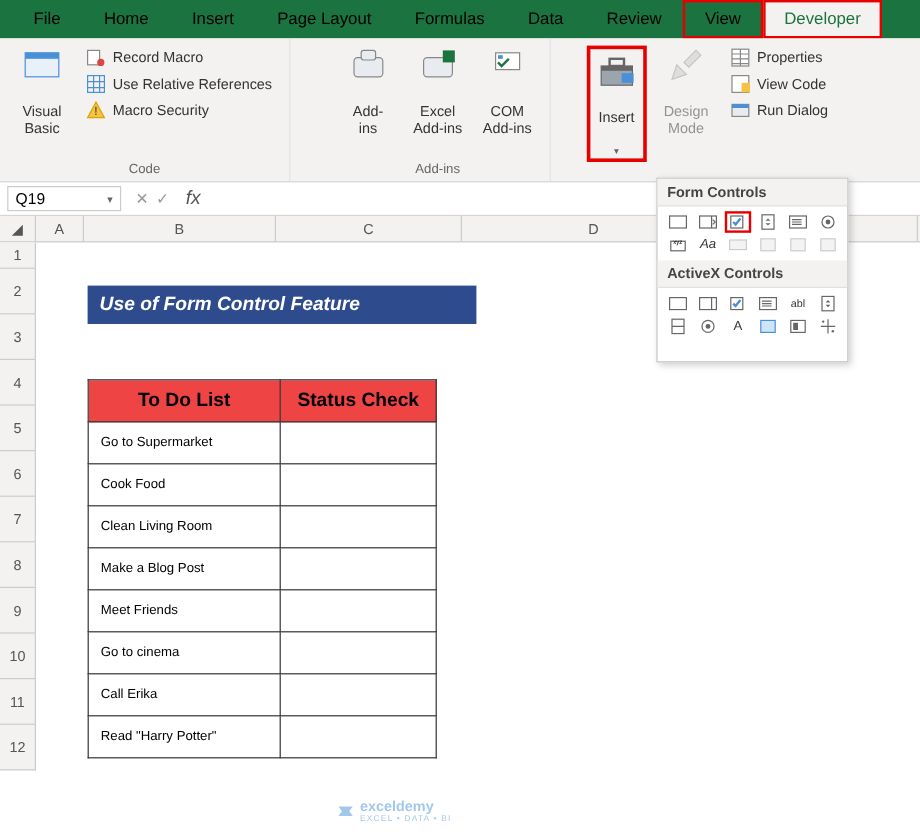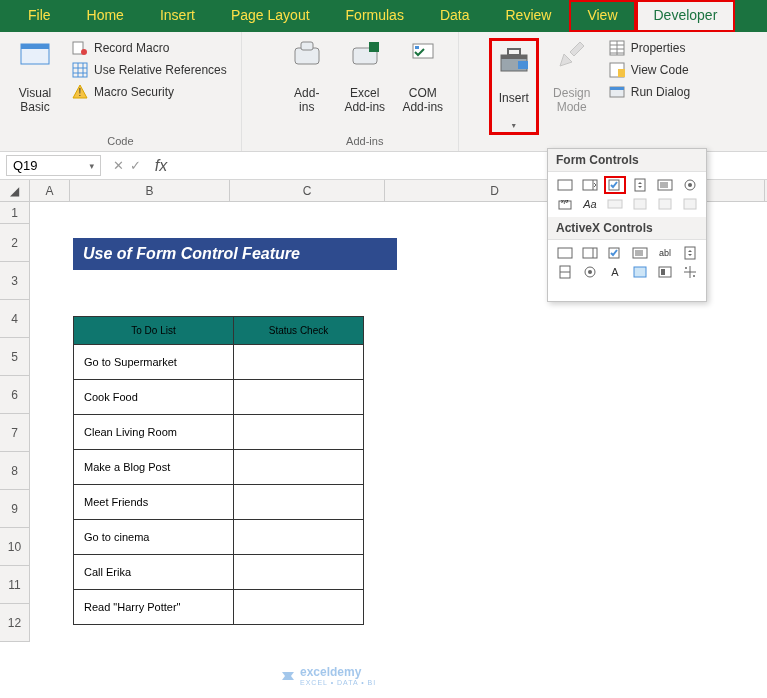--- a/index.html
+++ b/index.html
@@ -1,20 +1,20 @@
 <!DOCTYPE html>
 <html><head>
 <meta charset="utf-8">
 <style>
 * { box-sizing: border-box; margin: 0; padding: 0; font-family: "Segoe UI", Arial, sans-serif; }
 body { background: #fff; width: 767px; height: 698px; overflow: hidden; position: relative; }
 
 
 .tabs { display: flex; background: #1b7340; height: 32px; align-items: stretch; padding-left: 10px; }
-.tab { color: #fde047; font-size: 14px; padding: 7px 18px; cursor: pointer; }
+.tab { color: #000000; font-size: 14px; padding: 7px 18px; cursor: pointer; }
 .tab.active { background: #fff; color: #1b7340; }
 .tab.highlight-view { border: 2px solid #e60000; padding: 5px 16px; }
 .tab.highlight-dev { border: 2px solid #e60000; padding: 5px 16px; background: #f3f2f1; color: #1b7340; }
 
 
 .ribbon { display: flex; background: #f3f2f1; height: 120px; border-bottom: 1px solid #d6d6d6; position: relative; }
 .ribbon-group { border-right: 1px solid #e1e1e1; padding: 6px 10px 2px 10px; display: flex; flex-direction: column; justify-content: space-between; }
 .ribbon-group-body { display: flex; gap: 8px; }
 .ribbon-group-label { font-size: 11px; color: #666; text-align: center; padding: 2px 0; }
 .big-btn { display: flex; flex-direction: column; align-items: center; justify-content: flex-start; gap: 16px; width: 50px; font-size: 12px; color: #333; cursor: pointer; }
@@ -43,21 +43,21 @@
 .sheet { position: relative; }
 .col-headers { display: flex; background: #f3f2f1; border-bottom: 1px solid #ccc; height: 22px; }
 .col-h { border-right: 1px solid #ccc; text-align: center; font-size: 12px; color: #555; display: flex; align-items: center; justify-content: center; }
 .row-headers { position: absolute; left: 0; top: 22px; width: 30px; background: #f3f2f1; }
 .row-h { height: 38px; border-bottom: 1px solid #ccc; border-right: 1px solid #ccc; font-size: 12px; color: #555; display: flex; align-items: center; justify-content: center; }
 .row-h.first { height: 22px; }
 
 
 .title-band { position: absolute; left: 73px; top: 304px; width: 324px; height: 32px; background: #2e4b8e; color: #fff; font-weight: bold; font-size: 16px; display: flex; align-items: center; padding-left: 10px; font-style: italic; }
 .todo-table { position: absolute; left: 73px; top: 378px; border-collapse: collapse; }
-.todo-table th { background: #0f766e; border: 1.5px solid #333; padding: 8px 10px; font-size: 10px; font-weight: normal; }
+.todo-table th { background: #ef4444; border: 1.5px solid #333; padding: 8px 10px; font-size: 16px; font-weight: bold; }
 .todo-table td { border: 1.5px solid #333; padding: 7px 10px; font-size: 11px; height: 35px; }
 .todo-table th:first-child, .todo-table td:first-child { width: 160px; }
 .todo-table th:last-child, .todo-table td:last-child { width: 130px; }
 
 .watermark { position: absolute; left: 280px; top: 665px; font-size: 12px; color: #4a90d9; opacity: 0.5; display: flex; align-items: center; gap: 4px; }
 .watermark-icon { width: 16px; height: 16px; }
 
 svg { display: block; }
 </style>
 </head>

